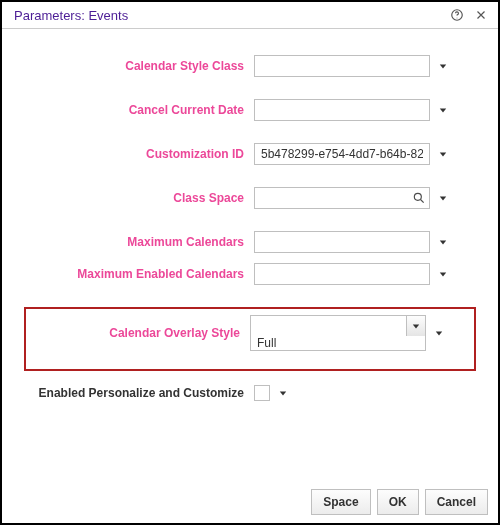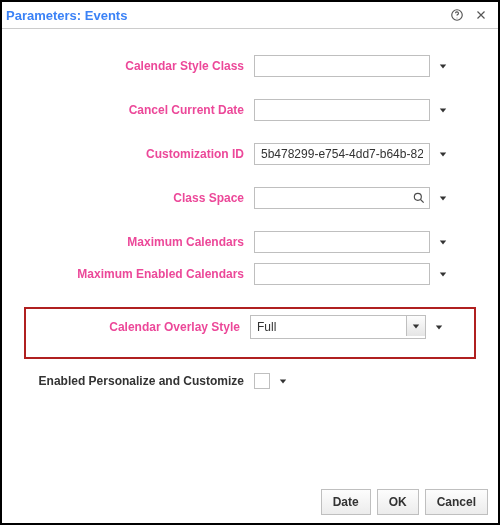--- a/index.html
+++ b/index.html
@@ -1,39 +1,39 @@
 <!DOCTYPE html>
 <html><head>
 <meta charset="utf-8">
 <style>
 html,body{margin:0;padding:0;font-family:Arial,Helvetica,sans-serif;font-size:12px;color:#333;background:#fff}
 body{width:500px;height:525px;box-sizing:border-box;border:2px solid #000;position:relative}
 .titlebar{display:flex;align-items:center;padding:4px 8px 4px 0;border-bottom:1px solid #ccc;background:#fff}
-.titlebar .title{font-weight:bold;font-size:13px;color:#3b82f6;padding-left:4px}
+.titlebar .title{font-weight:normal;font-size:13px;color:#4c1d95;padding-left:12px}
 .titlebar .spacer{flex:1}
 .tb-icon{width:18px;height:18px;display:flex;align-items:center;justify-content:center;color:#555;margin-left:6px;cursor:pointer}
 .tb-icon svg{width:14px;height:14px;stroke:#555;fill:none;stroke-width:2}
 .content{padding:26px 14px 8px 14px}
 .row{display:flex;align-items:center;margin-bottom:22px}
 .row.last{margin-bottom:10px}
 .label{width:238px;text-align:right;font-weight:bold;color:#ec4899;padding-right:10px;box-sizing:border-box}
 .field{display:flex;align-items:center}
 .input{width:176px;height:22px;border:1px solid #bfbfbf;background:#fff;padding:0 6px;box-sizing:border-box;font-size:12px;color:#333}
 .input.search{padding-right:22px}
 .input-wrap{position:relative;display:inline-block}
 .search-ico{position:absolute;right:4px;top:50%;transform:translateY(-50%);width:14px;height:14px;pointer-events:none}
 .search-ico svg{width:14px;height:14px;stroke:#4c4c4c;fill:none;stroke-width:2}
 .caret{width:10px;height:10px;margin-left:8px;display:inline-flex;align-items:center;justify-content:center;cursor:pointer}
 .caret svg{width:8px;height:8px}
 .caret svg path{fill:#333}
 .hl{border:2px solid #b02020;padding:6px 6px 6px 0;margin:0 8px 14px 8px}
 .hl .row{margin-bottom:12px}
 .hl .label{width:224px}
 .select-wrap{position:relative;display:inline-block}
-.select-box{width:176px;height:24px;border:1px solid #bfbfbf;background:#fff;padding:0 22px 0 6px;box-sizing:border-box;font-size:12px;display:flex;align-items:center}
+.select-box{width:176px;height:36px;border:1px solid #bfbfbf;background:#fff;padding:0 22px 0 6px;box-sizing:border-box;font-size:12px;display:flex;align-items:flex-end}
 .select-btn{position:absolute;right:1px;top:1px;width:18px;height:20px;border-left:1px solid #bfbfbf;background:linear-gradient(#fdfdfd,#e5e5e5);display:flex;align-items:center;justify-content:center;cursor:pointer}
 .select-btn svg{width:8px;height:8px}
 .select-btn svg path{fill:#333}
 .chk-row{display:flex;align-items:center;margin:8px 0 0 0;padding-left:10px}
 .chk-label{font-weight:bold;width:228px;text-align:right;padding-right:10px;box-sizing:border-box}
 .chk{width:14px;height:14px;border:1px solid #bfbfbf;background:#fff;display:inline-block;cursor:pointer}
 .footer{position:absolute;bottom:8px;right:10px;display:flex;gap:6px}
 .btn{border:1px solid #bfbfbf;background:linear-gradient(#fdfdfd,#ececec);padding:5px 11px;font-size:12px;font-weight:bold;color:#333;cursor:pointer}
 </style>
 </head>
@@ -167,16 +167,16 @@
     <span class="caret">
         <svg viewBox="0 0 10 10">
           <path d="M1 3h8L5 8z"></path>
         </svg>
       </span>
   </div>
 
 </div>
 
 <div class="footer">
-  <button class="btn">Date</button>
+  <button class="btn">Space</button>
   <button class="btn">OK</button>
   <button class="btn">Cancel</button>
 </div>
 
 </body></html>

